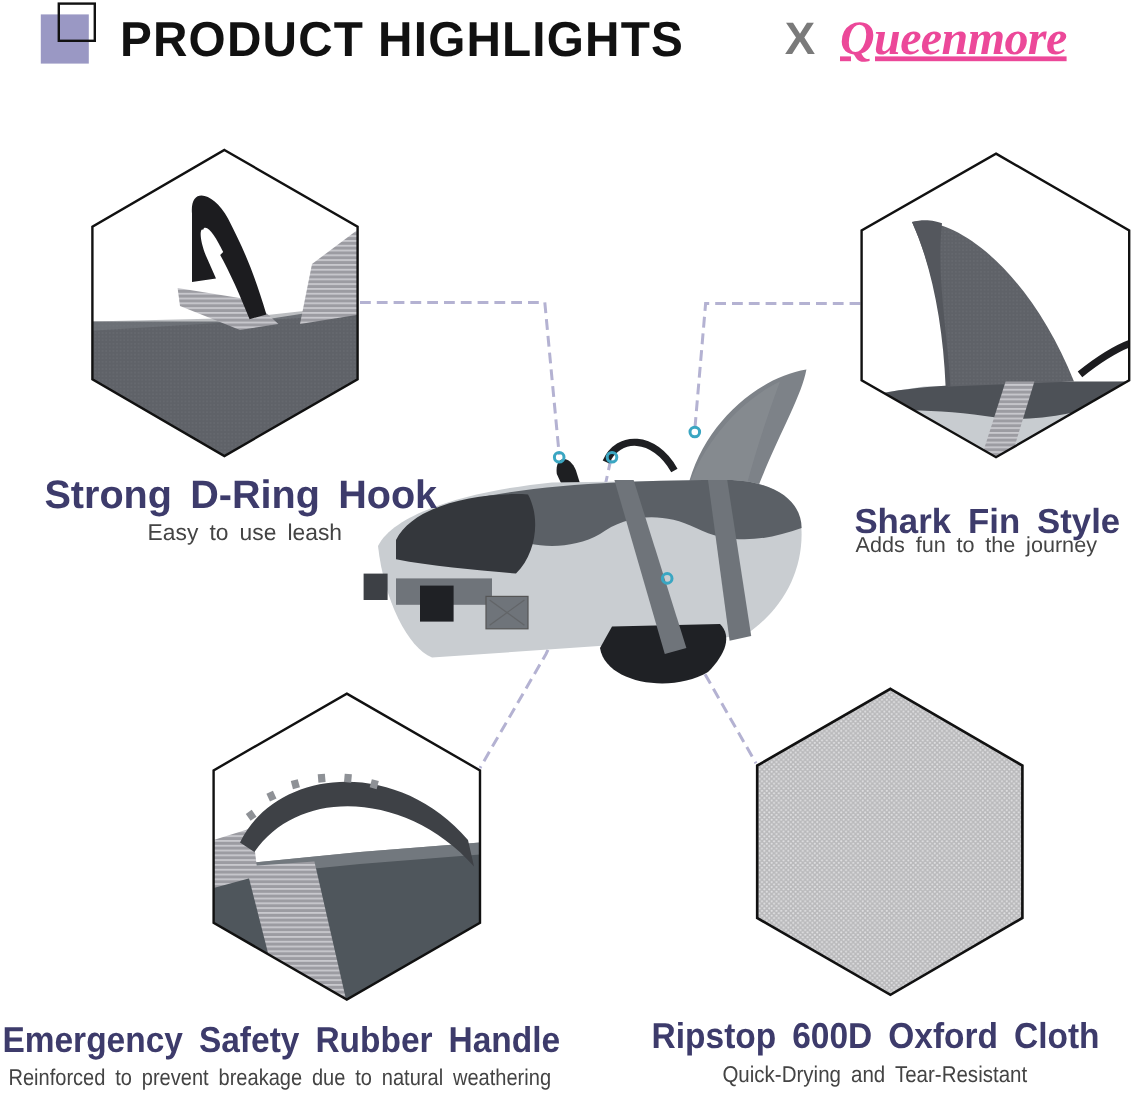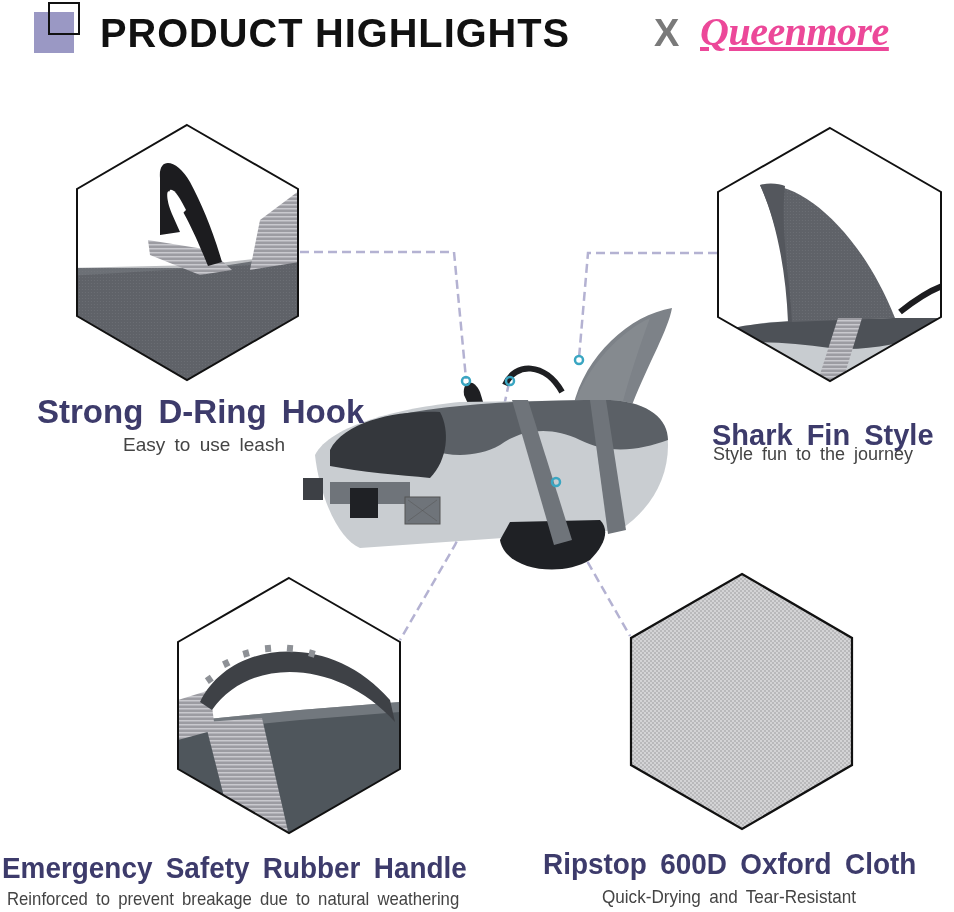--- a/index.html
+++ b/index.html
@@ -154,19 +154,19 @@
     <circle cx="510" cy="381" r="4"></circle>
     <circle cx="579" cy="360" r="4"></circle>
     <circle cx="556" cy="482" r="4"></circle>
   </g>
 </svg>
 
 <div class="abs feat-title f1-title">Strong D-Ring Hook</div>
 <div class="abs feat-sub f1-sub">Easy to use leash</div>
 
 <div class="abs feat-title f2-title">Shark Fin Style</div>
-<div class="abs feat-sub f2-sub">Style fun to the journey</div>
+<div class="abs feat-sub f2-sub">Adds fun to the journey</div>
 
 <div class="abs feat-title f3-title">Emergency Safety Rubber Handle</div>
 <div class="abs feat-sub f3-sub">Reinforced to prevent breakage due to natural weathering</div>
 
 <div class="abs feat-title f4-title">Ripstop 600D Oxford Cloth</div>
 <div class="abs feat-sub f4-sub">Quick-Drying and Tear-Resistant</div>
 
 </body></html>

